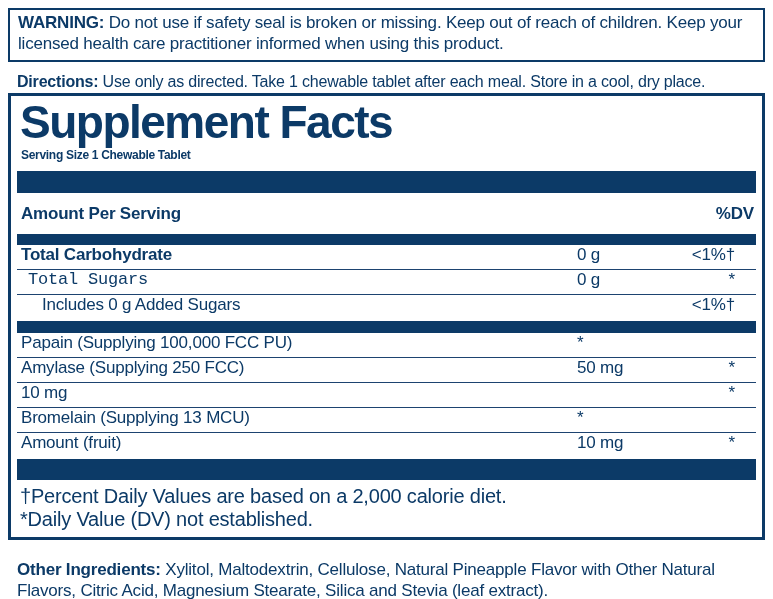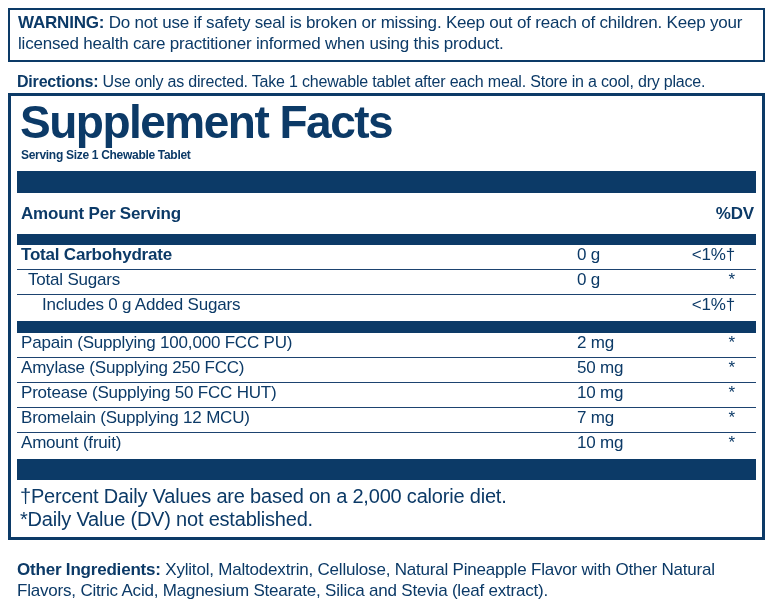--- a/index.html
+++ b/index.html
@@ -72,21 +72,21 @@
   .sf-group .sf-row {
     display: flex;
     height: 24px;
     padding: 0 21px 0 4px;
     font-size: 17px;
     letter-spacing: -0.2px;
   }
   .sf-group .sf-row:not(:last-child) { border-bottom: 1.5px solid #1d4370; }
   .sf-name { width: 556px; flex: none; white-space: nowrap; }
   .sf-name.bold { font-weight: bold; }
-  .sf-name.indent1 { padding-left: 7px;  width: 549px; }
+  .sf-name.indent1 { padding-left: 7px;  width: 549px; font-family: Liberation Mono, monospace; }
   .sf-name.indent2 { padding-left: 21px; width: 535px; }
   .sf-amt { flex: 1; white-space: nowrap; }
   .sf-dv  { text-align: right; white-space: nowrap; }
 
   .sf-foot {
     font-size: 20px;
     line-height: 1.12;
     letter-spacing: -0.2px;
     padding: 5px 0 7px 3px;
   }
@@ -142,36 +142,33 @@
           <span class="sf-amt"></span>
           <span class="sf-dv">&lt;1%†</span>
         </div>
       </div>
 
     <div class="bar bar-mid2"></div>
 
     <div class="sf-group" id="ingredient-rows">
         <div class="sf-row">
           <span class="sf-name">Papain (Supplying 100,000 FCC PU)</span>
-          <span class="sf-amt">2 mg</span>
           <span class="sf-dv">*</span>
         </div>
         <div class="sf-row">
           <span class="sf-name">Amylase (Supplying 250 FCC)</span>
           <span class="sf-amt">50 mg</span>
           <span class="sf-dv">*</span>
         </div>
         <div class="sf-row">
-          <span class="sf-name">Protease (Supplying 50 FCC HUT)</span>
           <span class="sf-amt">10 mg</span>
           <span class="sf-dv">*</span>
         </div>
         <div class="sf-row">
-          <span class="sf-name">Bromelain (Supplying 12 MCU)</span>
-          <span class="sf-amt">7 mg</span>
+          <span class="sf-name">Bromelain (Supplying 13 MCU)</span>
           <span class="sf-dv">*</span>
         </div>
         <div class="sf-row">
           <span class="sf-name">Amount (fruit)</span>
           <span class="sf-amt">10 mg</span>
           <span class="sf-dv">*</span>
         </div>
       </div>
 
     <div class="bar bar-bottom"></div>

